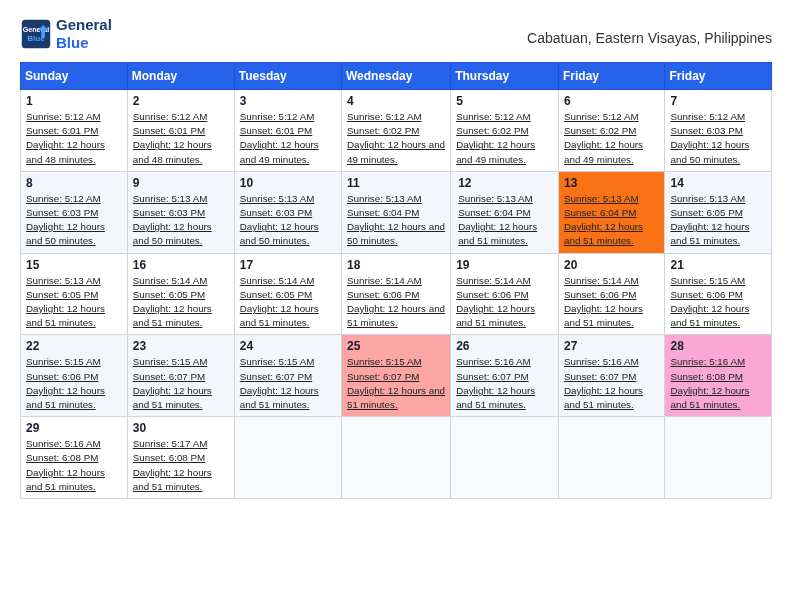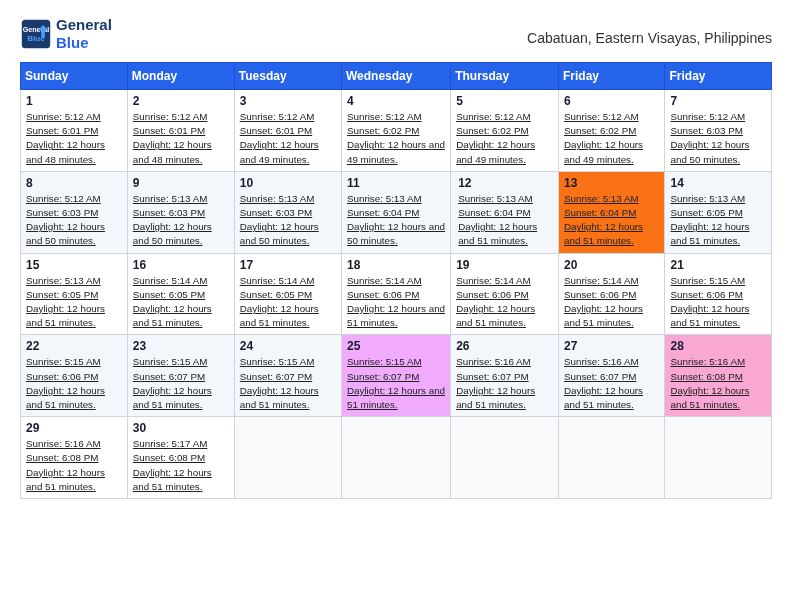--- a/index.html
+++ b/index.html
@@ -218,21 +218,21 @@
             <div class="day-info">Sunrise: 5:15 AM<br>Sunset: 6:06 PM<br>Daylight: 12 hours and 51 minutes.</div>
           </td>
           <td style="background: rgb(243, 246, 251);">
             <span class="day-num">23</span>
             <div class="day-info">Sunrise: 5:15 AM<br>Sunset: 6:07 PM<br>Daylight: 12 hours and 51 minutes.</div>
           </td>
           <td style="background: rgb(243, 246, 251); margin-left: 36px;">
             <span class="day-num">24</span>
             <div class="day-info">Sunrise: 5:15 AM<br>Sunset: 6:07 PM<br>Daylight: 12 hours and 51 minutes.</div>
           </td>
-          <td style="background: #f0abfc;">
+          <td style="background: #fca5a5;">
             <span class="day-num">25</span>
             <div class="day-info">Sunrise: 5:15 AM<br>Sunset: 6:07 PM<br>Daylight: 12 hours and 51 minutes.</div>
           </td>
           <td style="background: rgb(243, 246, 251);">
             <span class="day-num">26</span>
             <div class="day-info">Sunrise: 5:16 AM<br>Sunset: 6:07 PM<br>Daylight: 12 hours and 51 minutes.</div>
           </td>
           <td style="background: rgb(243, 246, 251);">
             <span class="day-num">27</span>
             <div class="day-info">Sunrise: 5:16 AM<br>Sunset: 6:07 PM<br>Daylight: 12 hours and 51 minutes.</div>

